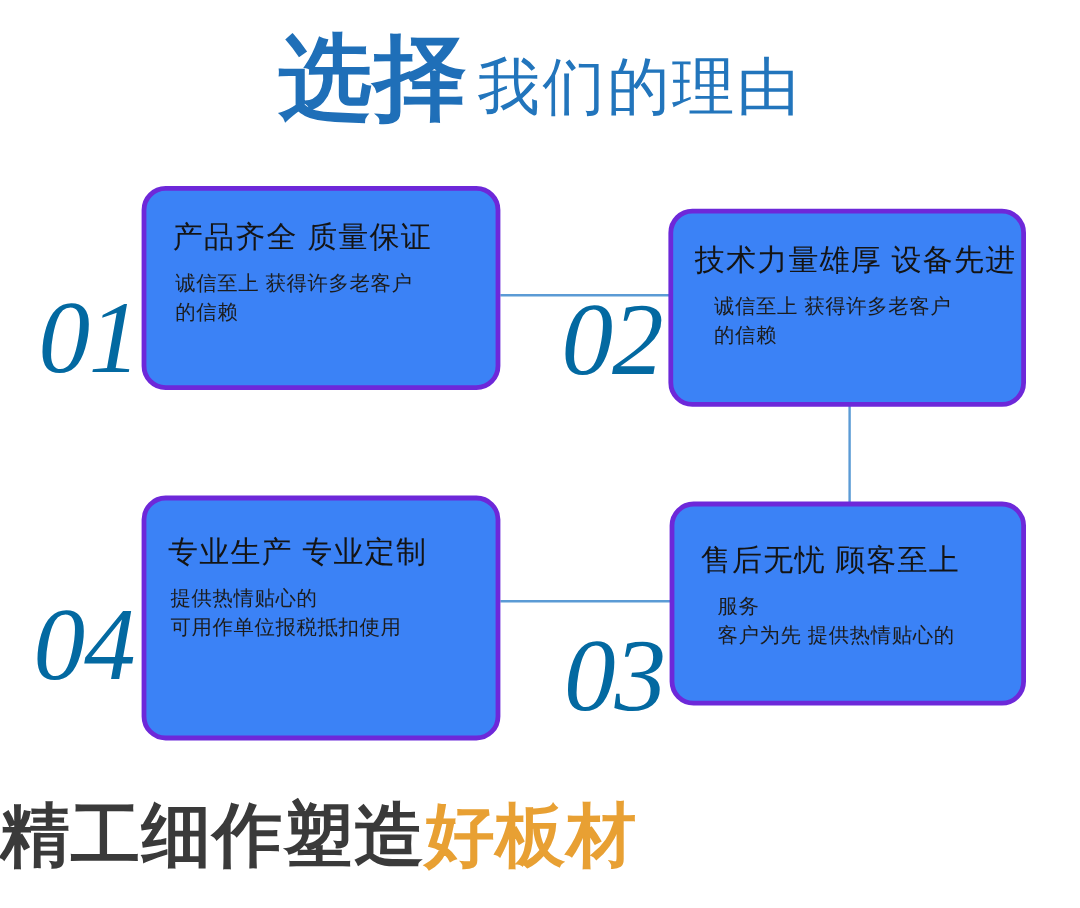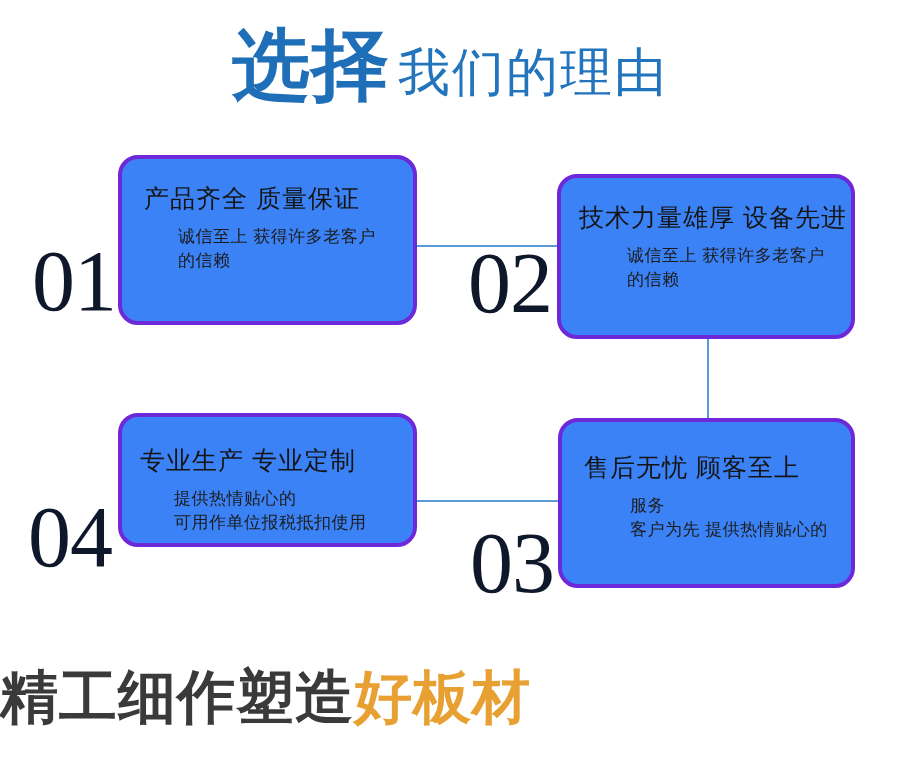--- a/index.html
+++ b/index.html
@@ -82,42 +82,42 @@
     margin-top: 12px;
     margin-left: 2px;
     font-size: 17px;
     font-weight: 400;
     color: #1c1c1c;
     line-height: 1.45;
     letter-spacing: 0.5px;
   }
   .card-body .line {
     white-space: nowrap;
-    margin-left: 32px;
   }
 
   
   #card-01 { left: 118px; top: 155px; width: 299px; height: 170px; }
   #card-02 { left: 557px; top: 174px; width: 298px; height: 165px; }
   #card-03 { left: 558px; top: 418px; width: 297px; height: 170px; }
-  #card-04 { left: 118px; top: 413px; width: 299px; height: 134px; }
+  #card-04 { left: 118px; top: 413px; width: 299px; height: 204px; }
 
   #card-02 .card-inner { left: 18px; }
   #card-03 .card-inner { left: 22px; top: 32px; }
   #card-04 .card-inner { left: 18px; top: 30px; }
   #card-02 .card-body { margin-left: 16px; }
   #card-03 .card-body { margin-left: 14px; }
 
   
   .numeral {
     position: absolute;
     font-family: "Liberation Serif", "DejaVu Serif", serif;
+    font-style: italic;
     font-weight: 400;
     font-size: 86px;
-    color: #0f172a;
+    color: #0369a1;
     line-height: 1;
     letter-spacing: -1px;
   }
   #num-01 { left: 32px; top: 238px; }
   #num-02 { left: 468px; top: 240px; }
   #num-03 { left: 470px; top: 520px; }
   #num-04 { left: 28px; top: 494px; }
 
   
   .tagline {

